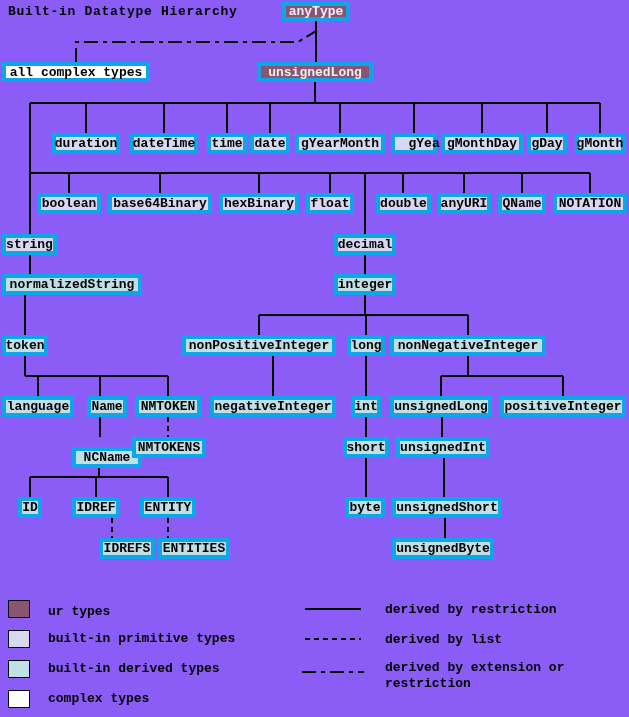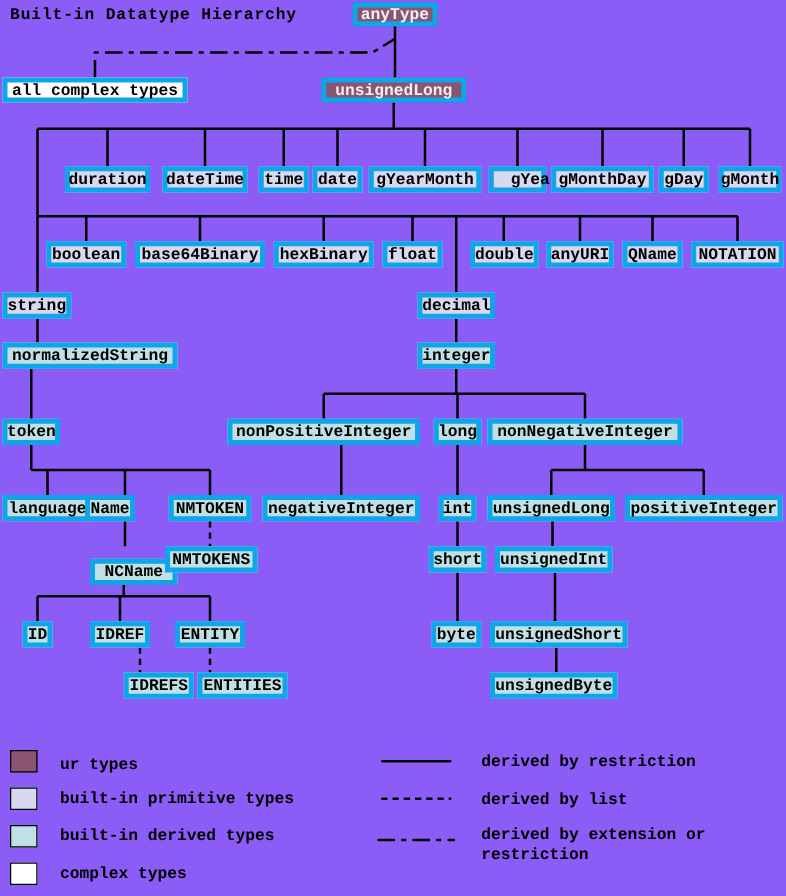--- a/index.html
+++ b/index.html
@@ -141,21 +141,21 @@
       <div class="node primitive" style="left: 553px; top: 193px; width: 74px;">NOTATION</div>
       <div class="node primitive" style="left: 2px; top: 234px; width: 55px;">string</div>
       <div class="node primitive" style="left: 334px; top: 234px; width: 62px;">decimal</div>
       <div class="node derived" style="left: 2px; top: 274px; width: 140px;">normalizedString</div>
       <div class="node derived" style="left: 334px; top: 274px; width: 62px;">integer</div>
       <div class="node derived" style="left: 2px; top: 335px; width: 46px;">token</div>
       <div class="node derived" style="left: 182px; top: 335px; width: 154px;">nonPositiveInteger</div>
       <div class="node derived" style="left: 347px; top: 335px; width: 38px;">long</div>
       <div class="node derived" style="left: 390px; top: 335px; width: 156px;">nonNegativeInteger</div>
       <div class="node derived" style="left: 2px; top: 396px; width: 72px;">language</div>
-      <div class="node derived" style="left: 68px; top: 396px; width: 40px;">Name</div>
+      <div class="node derived" style="left: 87px; top: 396px; width: 40px;">Name</div>
       <div class="node derived" style="left: 135px; top: 396px; width: 66px;">NMTOKEN</div>
       <div class="node derived" style="left: 210px; top: 396px; width: 126px;">negativeInteger</div>
       <div class="node derived" style="left: 351px; top: 396px; width: 30px;">int</div>
       <div class="node derived" style="left: 390px; top: 396px; width: 102px;">unsignedLong</div>
       <div class="node derived" style="left: 500px; top: 396px; width: 126px;">positiveInteger</div>
       <div class="node derived" style="left: 72px; top: 447px; width: 70px;">NCName</div>
       <div class="node derived" style="left: 132px; top: 437px; width: 74px;">NMTOKENS</div>
       <div class="node derived" style="left: 343px; top: 437px; width: 46px;">short</div>
       <div class="node derived" style="left: 396px; top: 437px; width: 94px;">unsignedInt</div>
       <div class="node derived" style="left: 18px; top: 497px; width: 24px;">ID</div>

